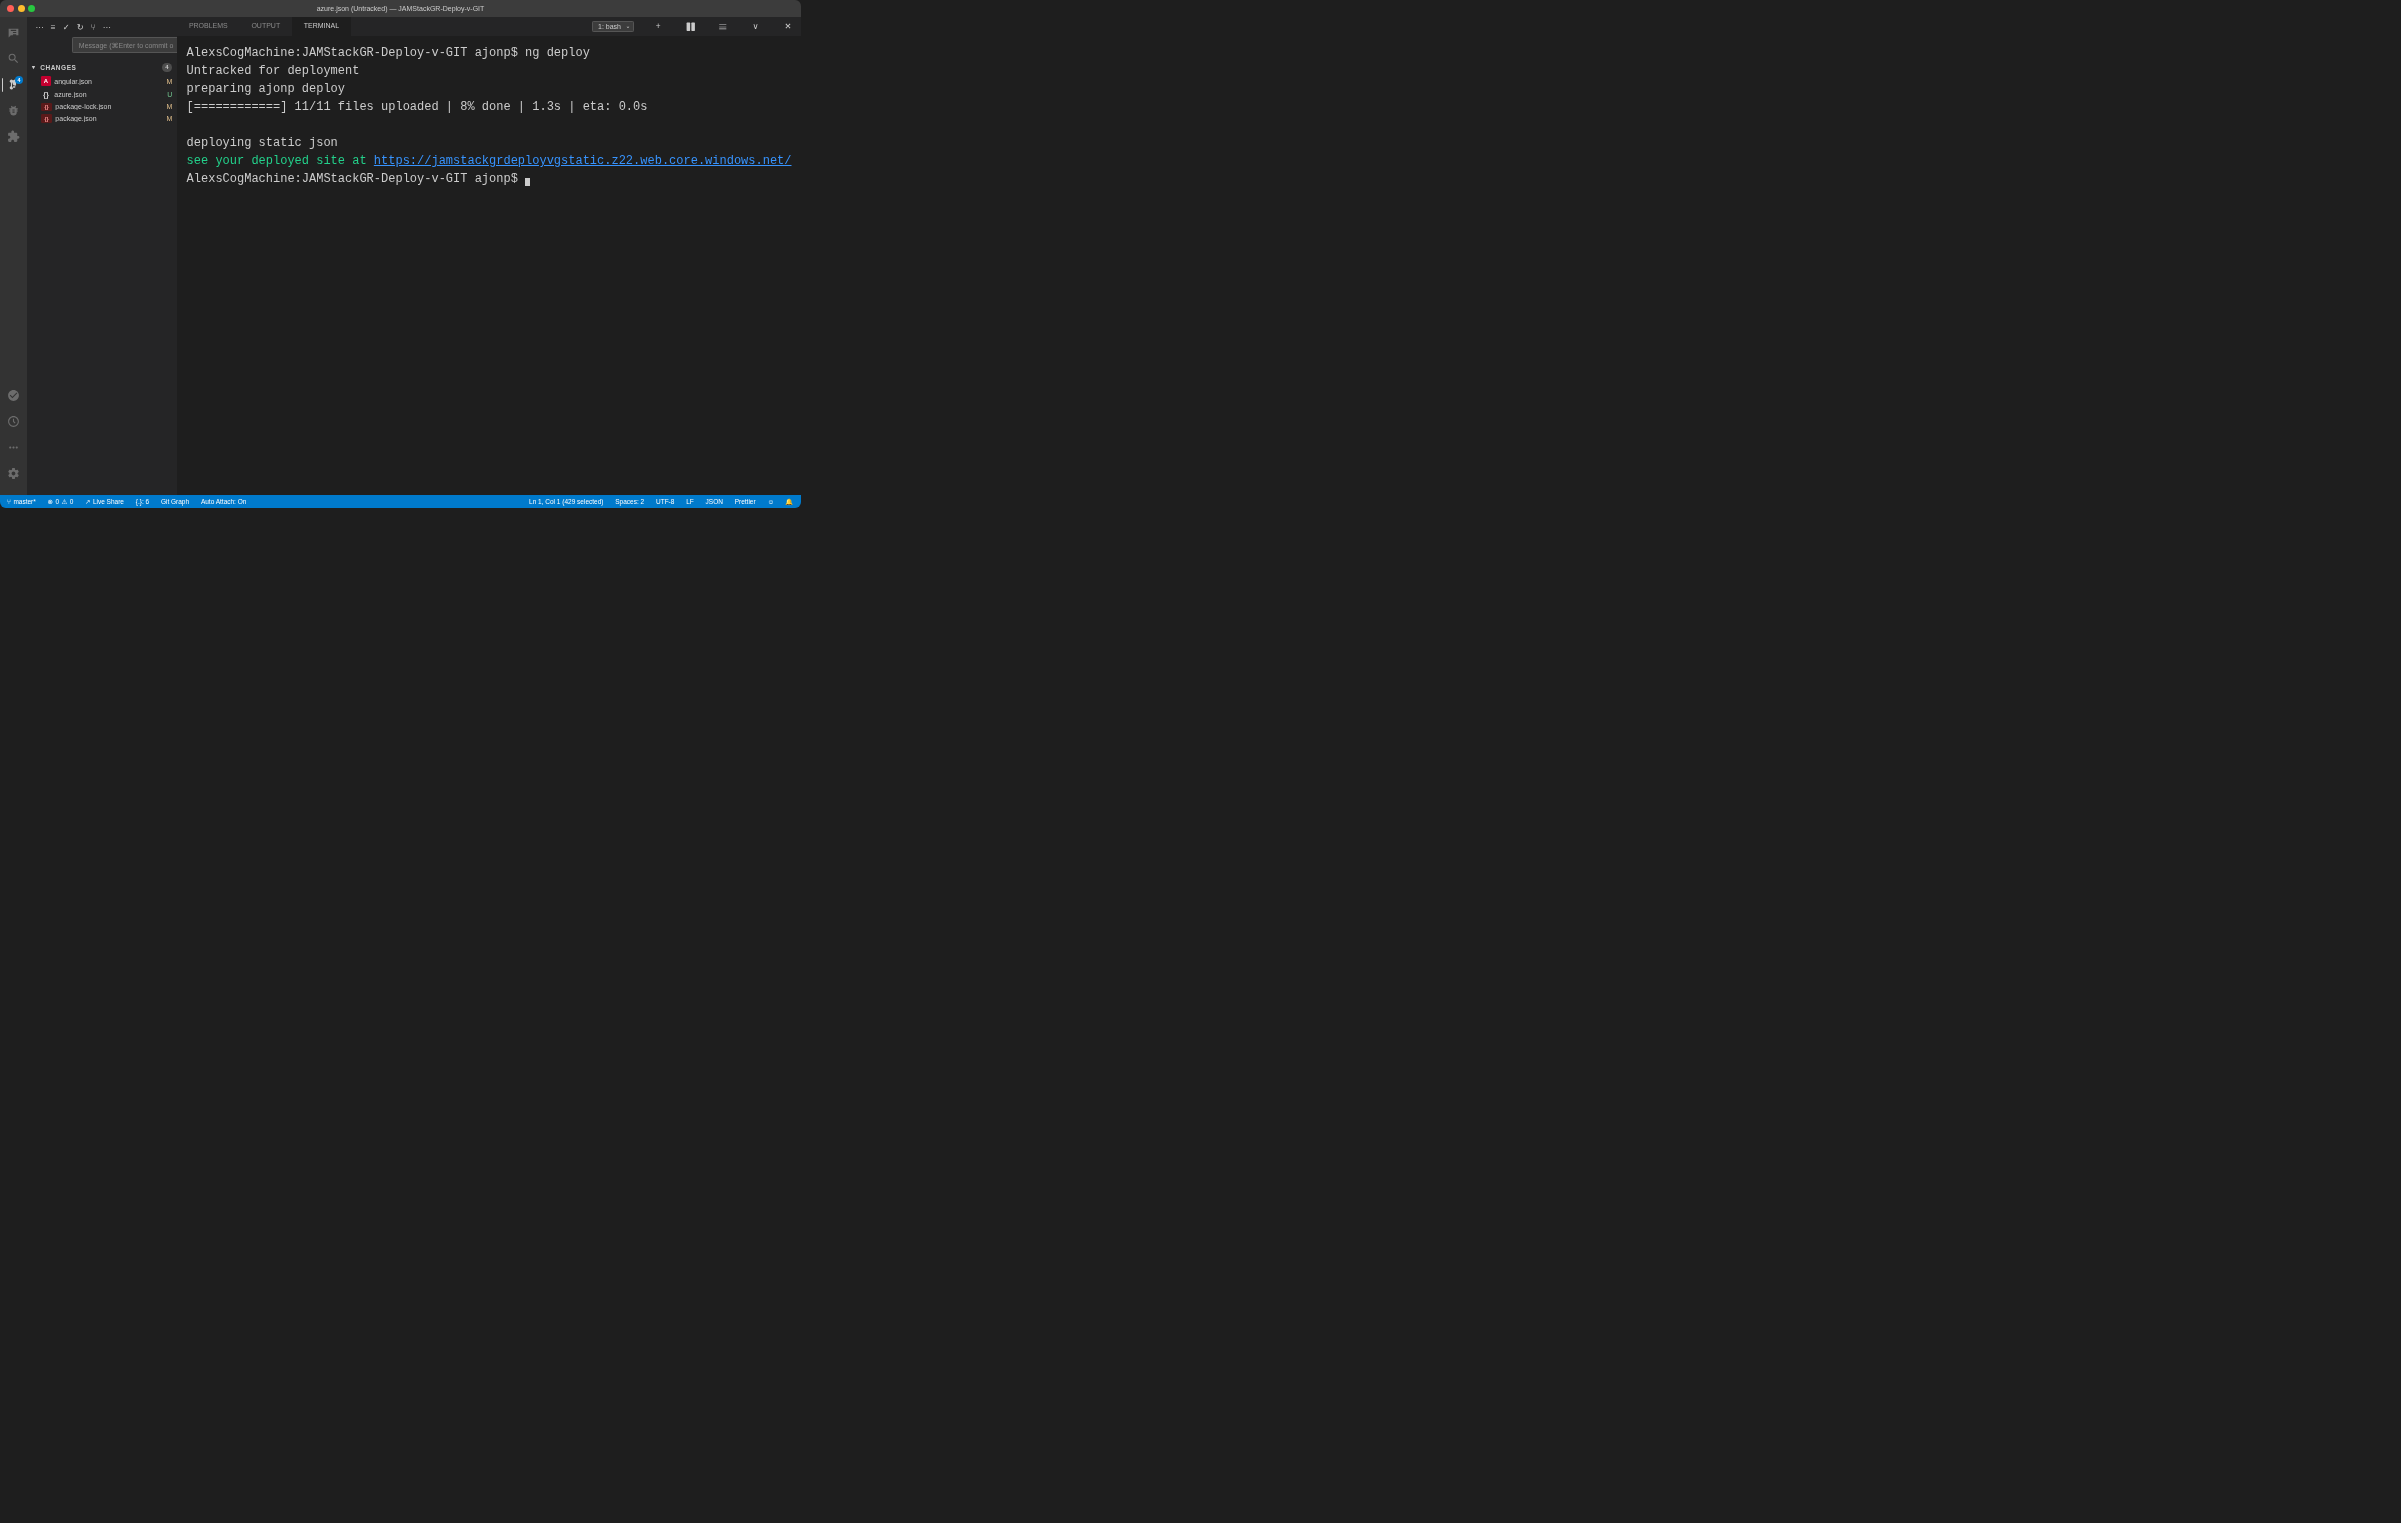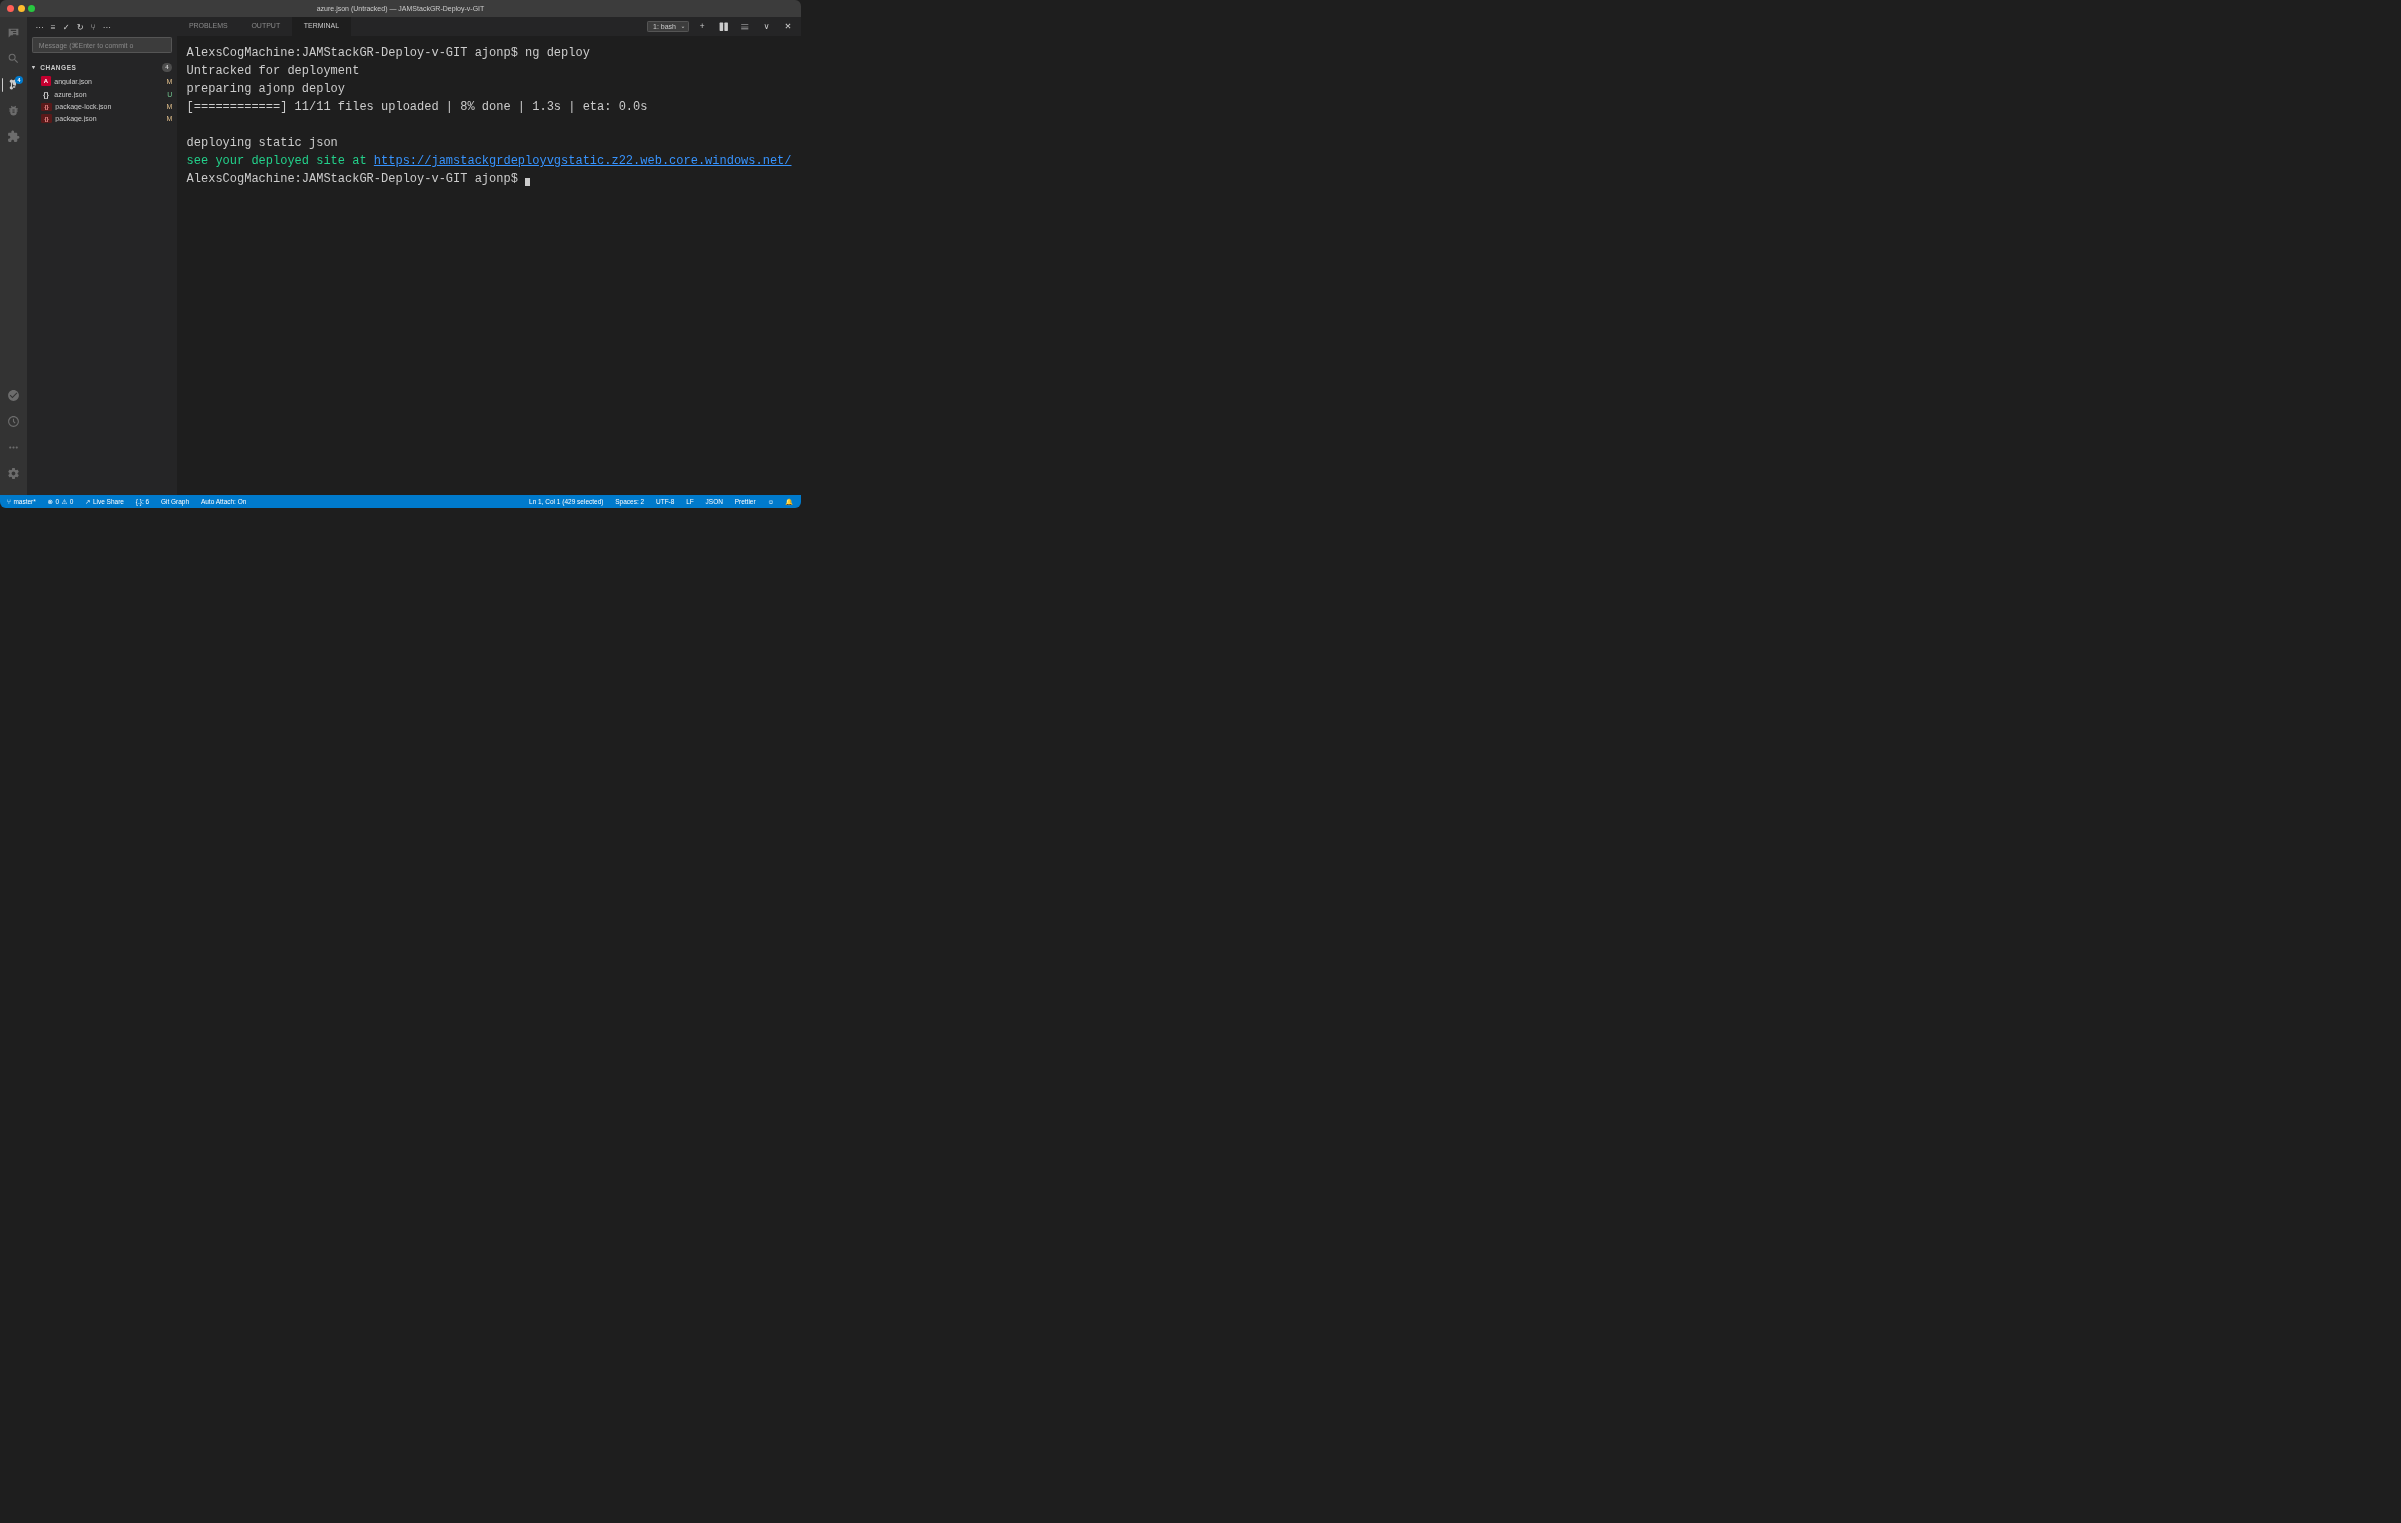--- a/index.html
+++ b/index.html
@@ -139,20 +139,21 @@
     .commit-input {
       width: 100%;
       background: #3c3c3c;
       border: 0.6px solid #555;
       color: #cccccc;
       padding: 3.5px 5.9px;
       font-size: 7px;
       border-radius: 1.2px;
       outline: none;
       font-family: inherit;
+      margin-left: 40px;
     }
     .commit-input::placeholder { color: #888; }
 
     .changes-section {
       padding: 2.4px 0;
     }
     .changes-header {
       display: flex;
       align-items: center;
       padding: 2.4px 4.7px;
@@ -247,21 +248,21 @@
     }
     .tab.active {
       color: #cccccc;
       background: #1e1e1e;
       border-bottom: 0.6px solid #1e1e1e;
     }
     .tab-bar-right {
       margin-left: auto;
       display: flex;
       align-items: center;
-      gap: 5px;
+      gap: 16px;
       padding-right: 4.7px;
     }
     .terminal-select {
       background: #3c3c3c;
       color: #cccccc;
       border: 0.6px solid #555;
       padding: 1.2px 11.8px 1.2px 4.7px;
       font-size: 7px;
       border-radius: 1.2px;
       cursor: pointer;

